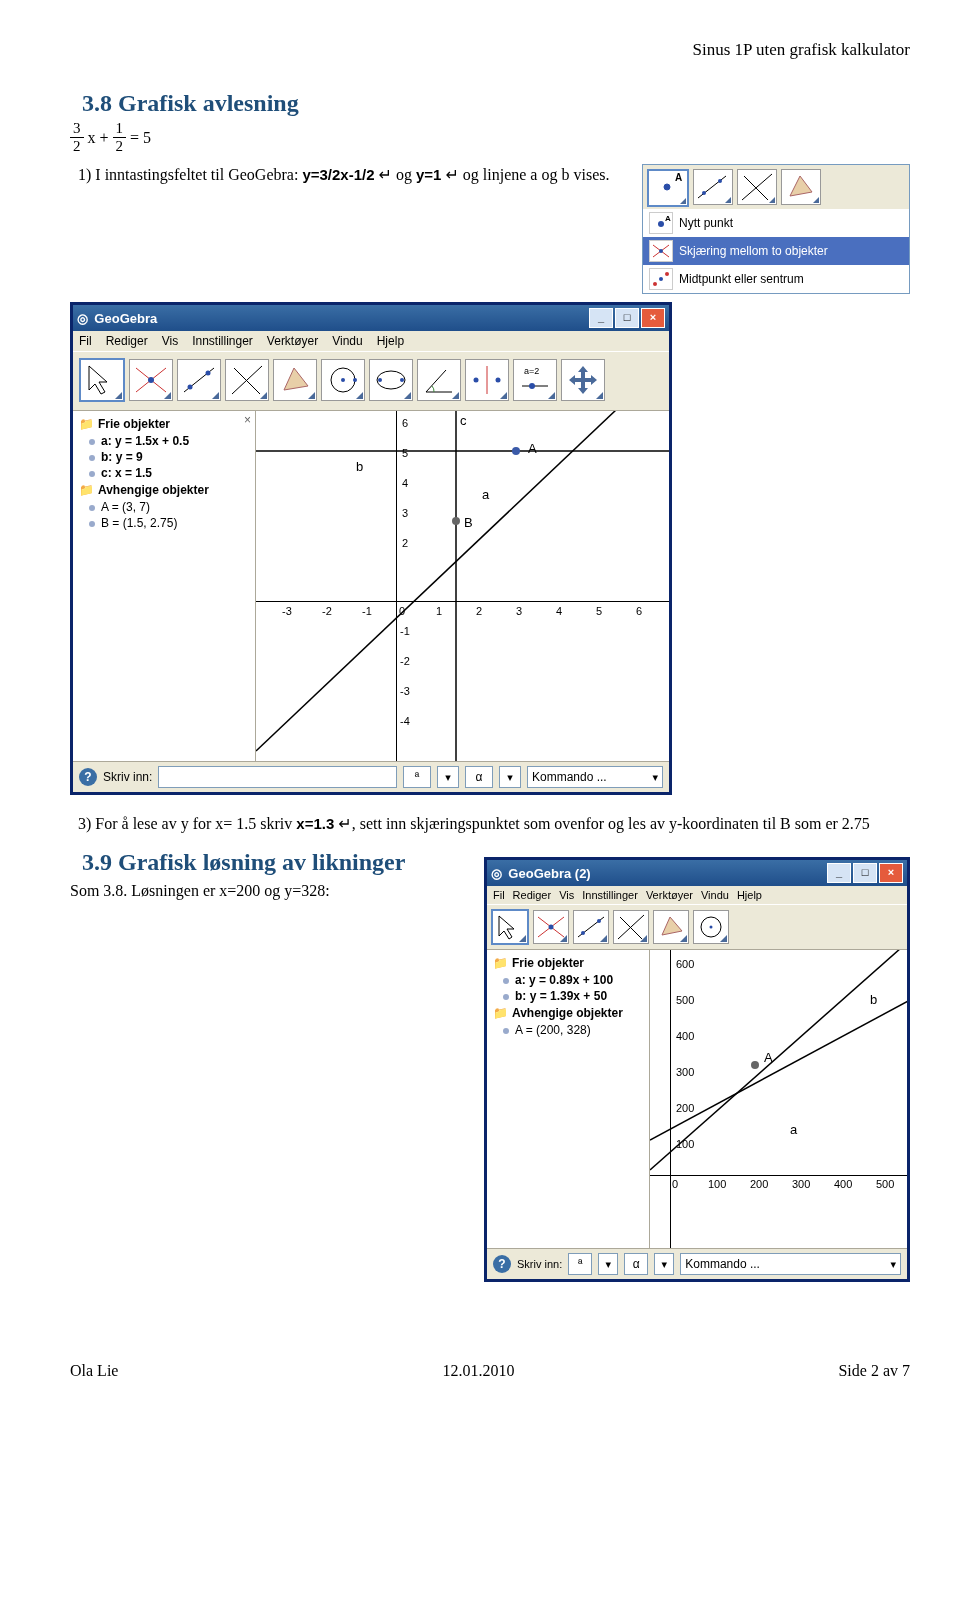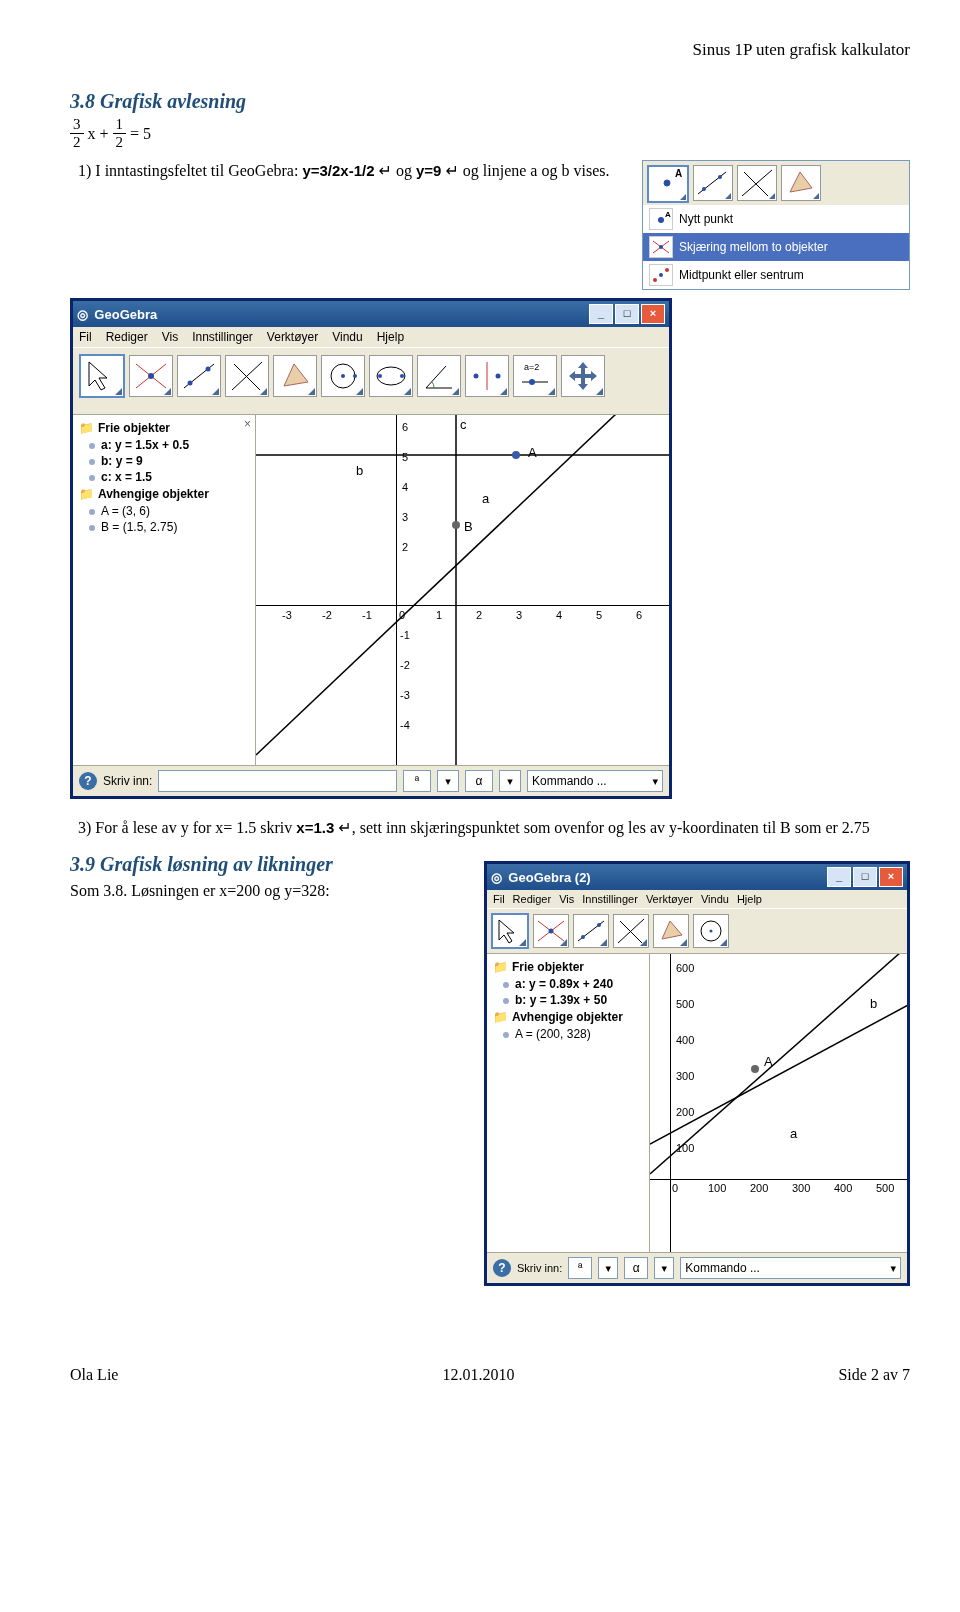--- a/index.html
+++ b/index.html
@@ -12,24 +12,23 @@
     box-sizing: border-box;
     font-size: 16px;
   }
   .header-right {
     text-align: right;
     font-size: 17px;
     margin-bottom: 30px;
   }
   .section-title {
     color: #1f4e79;
-    font-size: 20px;
+    font-size: 24px;
     font-weight: bold;
-    margin: 0 0 4px 0;
-    font-style: italic;
+    margin: 0 0 4px 12px;
   }
   .fraction-eq {
     font-size: 16px;
     margin-bottom: 10px;
     display: flex;
     align-items: center;
     gap: 4px;
   }
   .frac {
     display: inline-flex;
@@ -96,21 +95,21 @@
     display: flex;
     align-items: center;
     padding: 3px 4px;
     font-size: 13px;
     font-weight: bold;
   }
   .titlebar .spacer { flex:1; }
   .wbtn { width:22px;height:18px;margin-left:2px;background:#d6e4f5;border:1px solid #fff;text-align:center;font-size:11px;font-weight:bold;color:#000;line-height:16px;}
   .wbtn.close{background:#e55b3c;color:#fff;}
   .menubar { background:#ece9d8;padding:3px 6px;display:flex;gap:14px;font-size:12px;color:#000;}
-  .toolbar { background:#ece9d8;padding:6px 6px 16px 6px;display:flex;gap:4px;align-items:center;border-top:1px solid #fff;border-bottom:1px solid #aca899;}
+  .toolbar { background:#ece9d8;padding:6px 6px 8px 6px;display:flex;gap:4px;align-items:center;border-top:1px solid #fff;border-bottom:1px solid #aca899;}
   .tbtn { width:42px;height:40px;border:1px solid #999;background:#fff;position:relative;}
   .tbtn.sel{border:2px solid #5e8ac7;}
   .tbtn .tri{position:absolute;right:1px;bottom:1px;width:0;height:0;border-left:7px solid transparent;border-bottom:7px solid #4a6a9a;}
   .ggb-body{display:flex;background:#fff;}
   .algebra{width:172px;border-right:1px solid #aca899;padding:4px 4px 4px 6px;font-size:12px;background:#fff;position:relative;}
   .algebra .close-x{position:absolute;right:4px;top:2px;color:#666;cursor:default;}
   .alg-folder{display:flex;align-items:center;gap:4px;margin:2px 0 2px 0;font-weight:bold;color:#000;}
   .alg-item{margin-left:22px;padding:1px 0;position:relative;}
   .alg-item::before{content:"";position:absolute;left:-12px;top:6px;width:6px;height:6px;border-radius:50%;background:#9ac;}  
   .alg-item.bold{font-weight:bold;}
@@ -144,21 +143,21 @@
   <span class="frac">
       <span class="n">1</span>
       <span class="d">2</span>
     </span>
   <span>= 5</span>
 </div>
 
 <div class="flex-row">
   <div class="text-col body-text">
     <div class="list-item">
-      <span>1) I inntastingsfeltet til GeoGebra: </span><span class="bold">y=3/2x-1/2</span><span> ↵ og </span><span class="bold">y=9</span><span> ↵ og linjene a og b vises.</span>
+      <span>1) I inntastingsfeltet til GeoGebra: </span><span class="bold">y=3/2x-1/2</span><span> ↵ og </span><span class="bold">y=1</span><span> ↵ og linjene a og b vises.</span>
     </div>
   </div>
 
   <div class="tool-popup">
     <div class="tp-top">
       <div class="tp-cell sel">
         <svg width="100%" height="100%">
             <circle cx="18" cy="16" r="3" fill="#2a4da8" stroke="#2a4da8"></circle>
             <text x="26" y="10" font-size="10" font-weight="bold" fill="#000">A</text>
           </svg>
@@ -293,21 +292,21 @@
           <span>📁</span>
           <span>Frie objekter</span>
         </div>
       <div class="alg-item bold">a: y = 1.5x + 0.5</div>
       <div class="alg-item bold">b: y = 9</div>
       <div class="alg-item bold">c: x = 1.5</div>
       <div class="alg-folder">
           <span>📁</span>
           <span>Avhengige objekter</span>
         </div>
-      <div class="alg-item">A = (3, 6)</div>
+      <div class="alg-item">A = (3, 7)</div>
       <div class="alg-item">B = (1.5, 2.75)</div>
     </div>
     <div class="graphics">
       <div class="axis-h"></div>
       <div class="axis-v"></div>
       <svg width="100%" height="100%" style="position:absolute;top:0;left:0;">
 
         <line x1="0" y1="40" x2="420" y2="40" stroke="#000" stroke-width="1.5"></line>
 
         <line x1="200" y1="0" x2="200" y2="350" stroke="#000" stroke-width="1.5"></line>
@@ -416,21 +415,21 @@
             <circle cx="17" cy="16" r="10" fill="none" stroke="#000"></circle>
             <circle cx="17" cy="16" r="1.5" fill="#2a4da8"></circle>
           </svg><div class="tri"></div></div>
     </div>
     <div class="ggb-body">
       <div class="algebra">
         <div class="alg-folder">
             <span>📁</span>
             <span>Frie objekter</span>
           </div>
-        <div class="alg-item bold">a: y = 0.89x + 240</div>
+        <div class="alg-item bold">a: y = 0.89x + 100</div>
         <div class="alg-item bold">b: y = 1.39x + 50</div>
         <div class="alg-folder">
             <span>📁</span>
             <span>Avhengige objekter</span>
           </div>
         <div class="alg-item">A = (200, 328)</div>
       </div>
       <div class="graphics" style="height:298px;">
         <div class="axis-h" style="top:225px"></div>
         <div class="axis-v" style="left:20px"></div>

